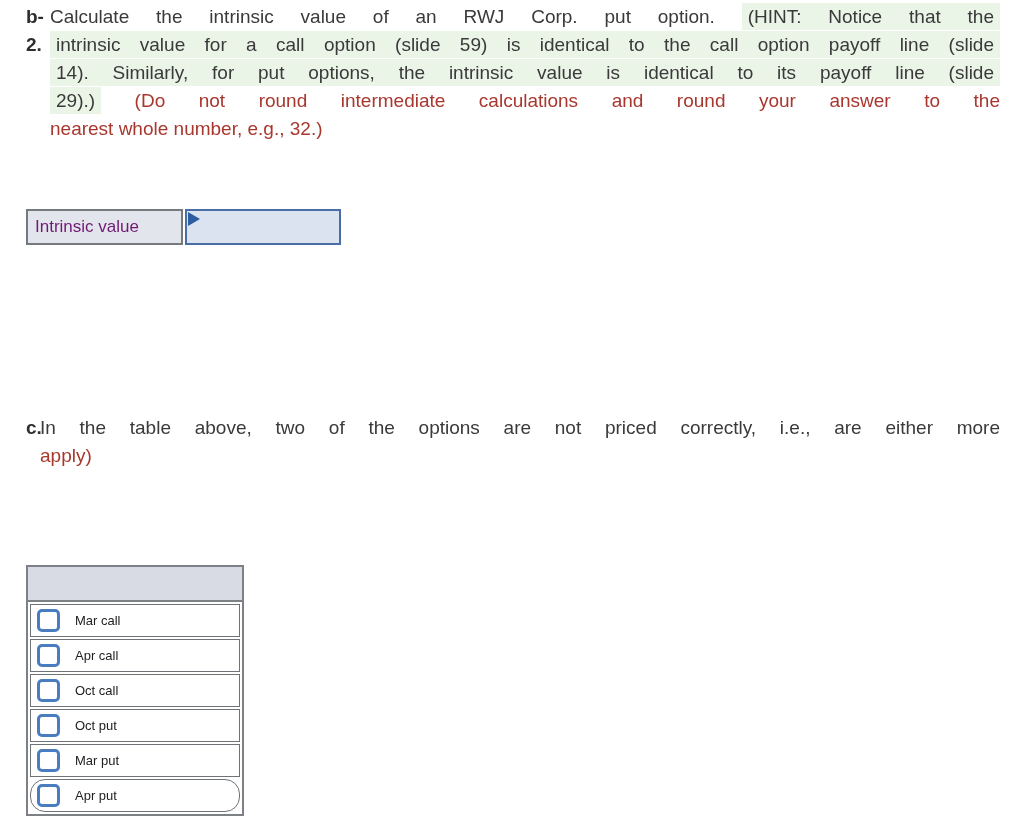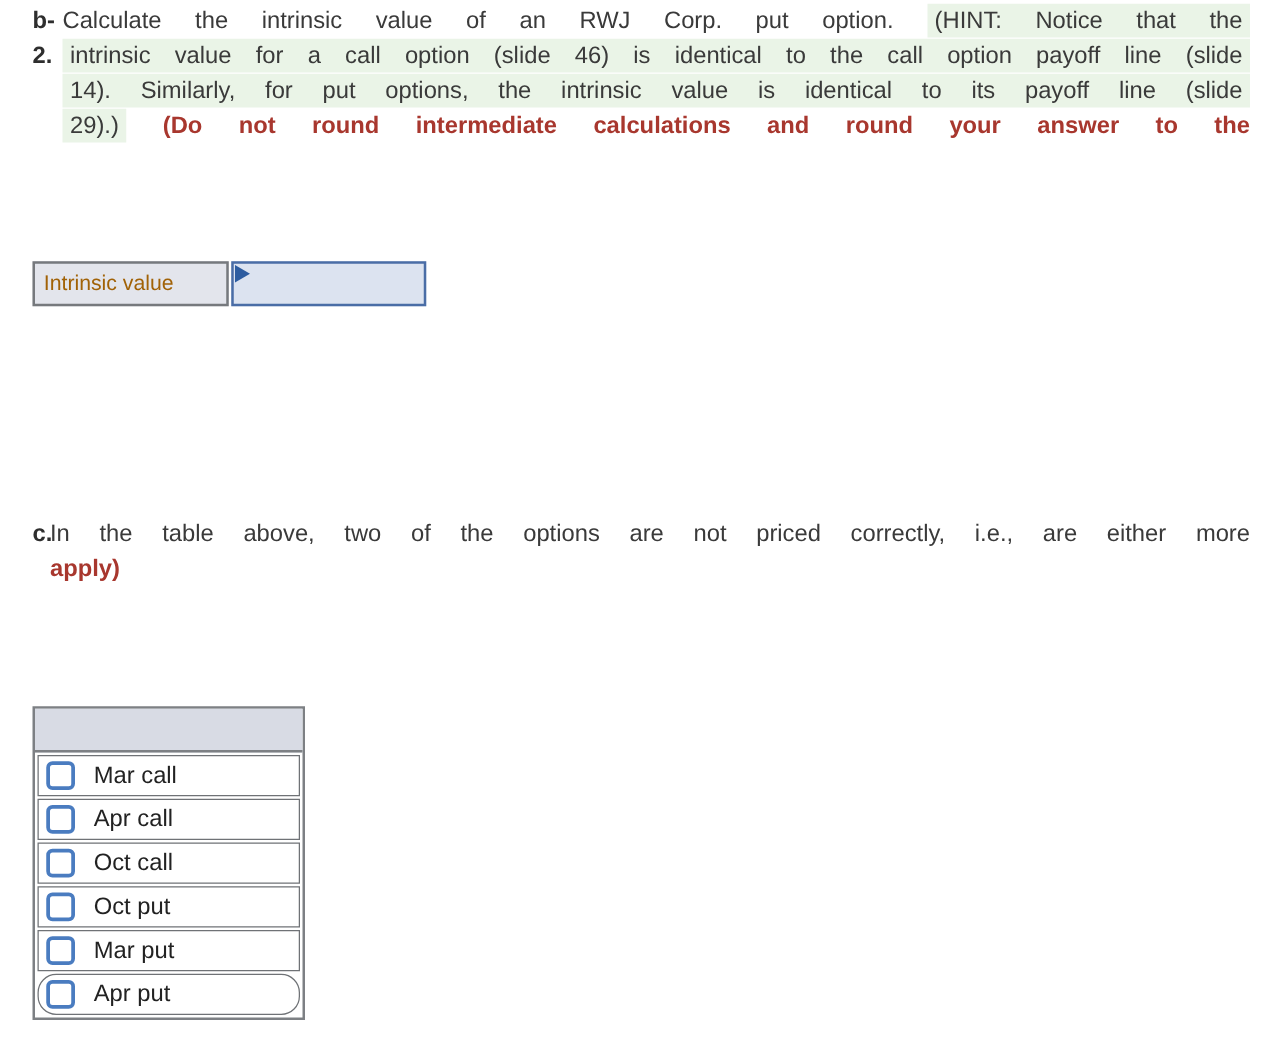--- a/index.html
+++ b/index.html
@@ -12,33 +12,33 @@
   .qsection { position:absolute; }
   .qlabel {
     position:absolute; left:0; top:0; font-weight:700; color:#2e2e2e;
     font-size:19px; line-height:28px;
   }
   .qlabel2 { top:28px; }
   .qtext { font-size:19px; line-height:28px; }
   .jline { text-align:justify; text-align-last:justify; }
   .lastline { text-align:left; }
   .hl { background:#eaf4e7; padding:3px 6px; }
-  .red { color:#a8372e; font-weight:700; }
+  .red { color:#a8372e; font-weight:400; }
   #question-b { left:26px; top:3px; width:974px; }
   #question-b .qtext { margin-left:24px; width:950px; }
   #question-c { left:26px; top:414px; width:974px; }
   #question-c .qtext { margin-left:14px; width:960px; }
 
   
   .iv-row { position:absolute; left:26px; top:209px; display:flex; }
   .iv-label-cell {
     width:157px; height:36px; box-sizing:border-box;
     border:2px solid #76797d; background:#e3e5ec;
     display:flex; align-items:center; padding-left:7px;
-    font-size:17px; color:#a16207;
+    font-size:17px; color:#701a75;
   }
   .iv-input-wrap {
     width:156px; height:36px; box-sizing:border-box; margin-left:2px;
     border:2px solid #4a6da6; background:#dce3f0; position:relative;
   }
   .iv-input {
     width:100%; height:100%; border:none; outline:none; background:transparent;
     font:inherit; padding:0 8px; box-sizing:border-box; color:#222222;
   }
   .flag { position:absolute; top:0; left:0; pointer-events:none; }
@@ -55,33 +55,34 @@
   .opt-row {
     display:flex; align-items:center; height:33px; box-sizing:border-box;
     border:1px solid #6f7276; margin-bottom:2px; background:#ffffff;
   }
   .opt-row:last-child { margin-bottom:0;border-radius:15px; }
   .cb {
     width:23px; height:23px; box-sizing:border-box; flex:0 0 23px;
     border:3px solid #4a7cc0; border-radius:5px; background:#ffffff;
     margin-left:6px; cursor:pointer;
   }
-  .opt-label { margin-left:15px; font-size:19px; color:#222222; }
+  .opt-label { margin-left:15px; font-size:13px; color:#222222; }
 </style>
 </head>
 <body>
 
 <section id="question-b" class="qsection">
   <span class="qlabel">b-</span>
   <span class="qlabel qlabel2">2.</span>
   <div class="qtext">
     <div class="jline"><span>Calculate the intrinsic value of an RWJ Corp. put option. </span><span class="hl">(HINT: Notice that the</span></div>
-    <div class="jline"><span class="hl">intrinsic value for a call option (slide 46) is identical to the call option payoff line (slide</span></div>
+    <div class="jline"><span class="hl">intrinsic value for a call option (slide 59) is identical to the call option payoff line (slide</span></div>
     <div class="jline"><span class="hl">14). Similarly, for put options, the intrinsic value is identical to its payoff line (slide</span></div>
     <div class="jline"><span class="hl">29).)</span><span class="red"> (Do not round intermediate calculations and round your answer to the</span></div>
+    <div class="lastline red">nearest whole number, e.g., 32.)</div>
   </div>
 </section>
 
 <div class="iv-row">
   <div class="iv-label-cell">
     <span>Intrinsic value</span>
   </div>
   <div class="iv-input-wrap">
     <svg class="flag" width="14" height="16" viewBox="0 0 14 16" aria-hidden="true">
       <polygon points="1,1 13,8 1,15" fill="#2d5ca0"></polygon>

